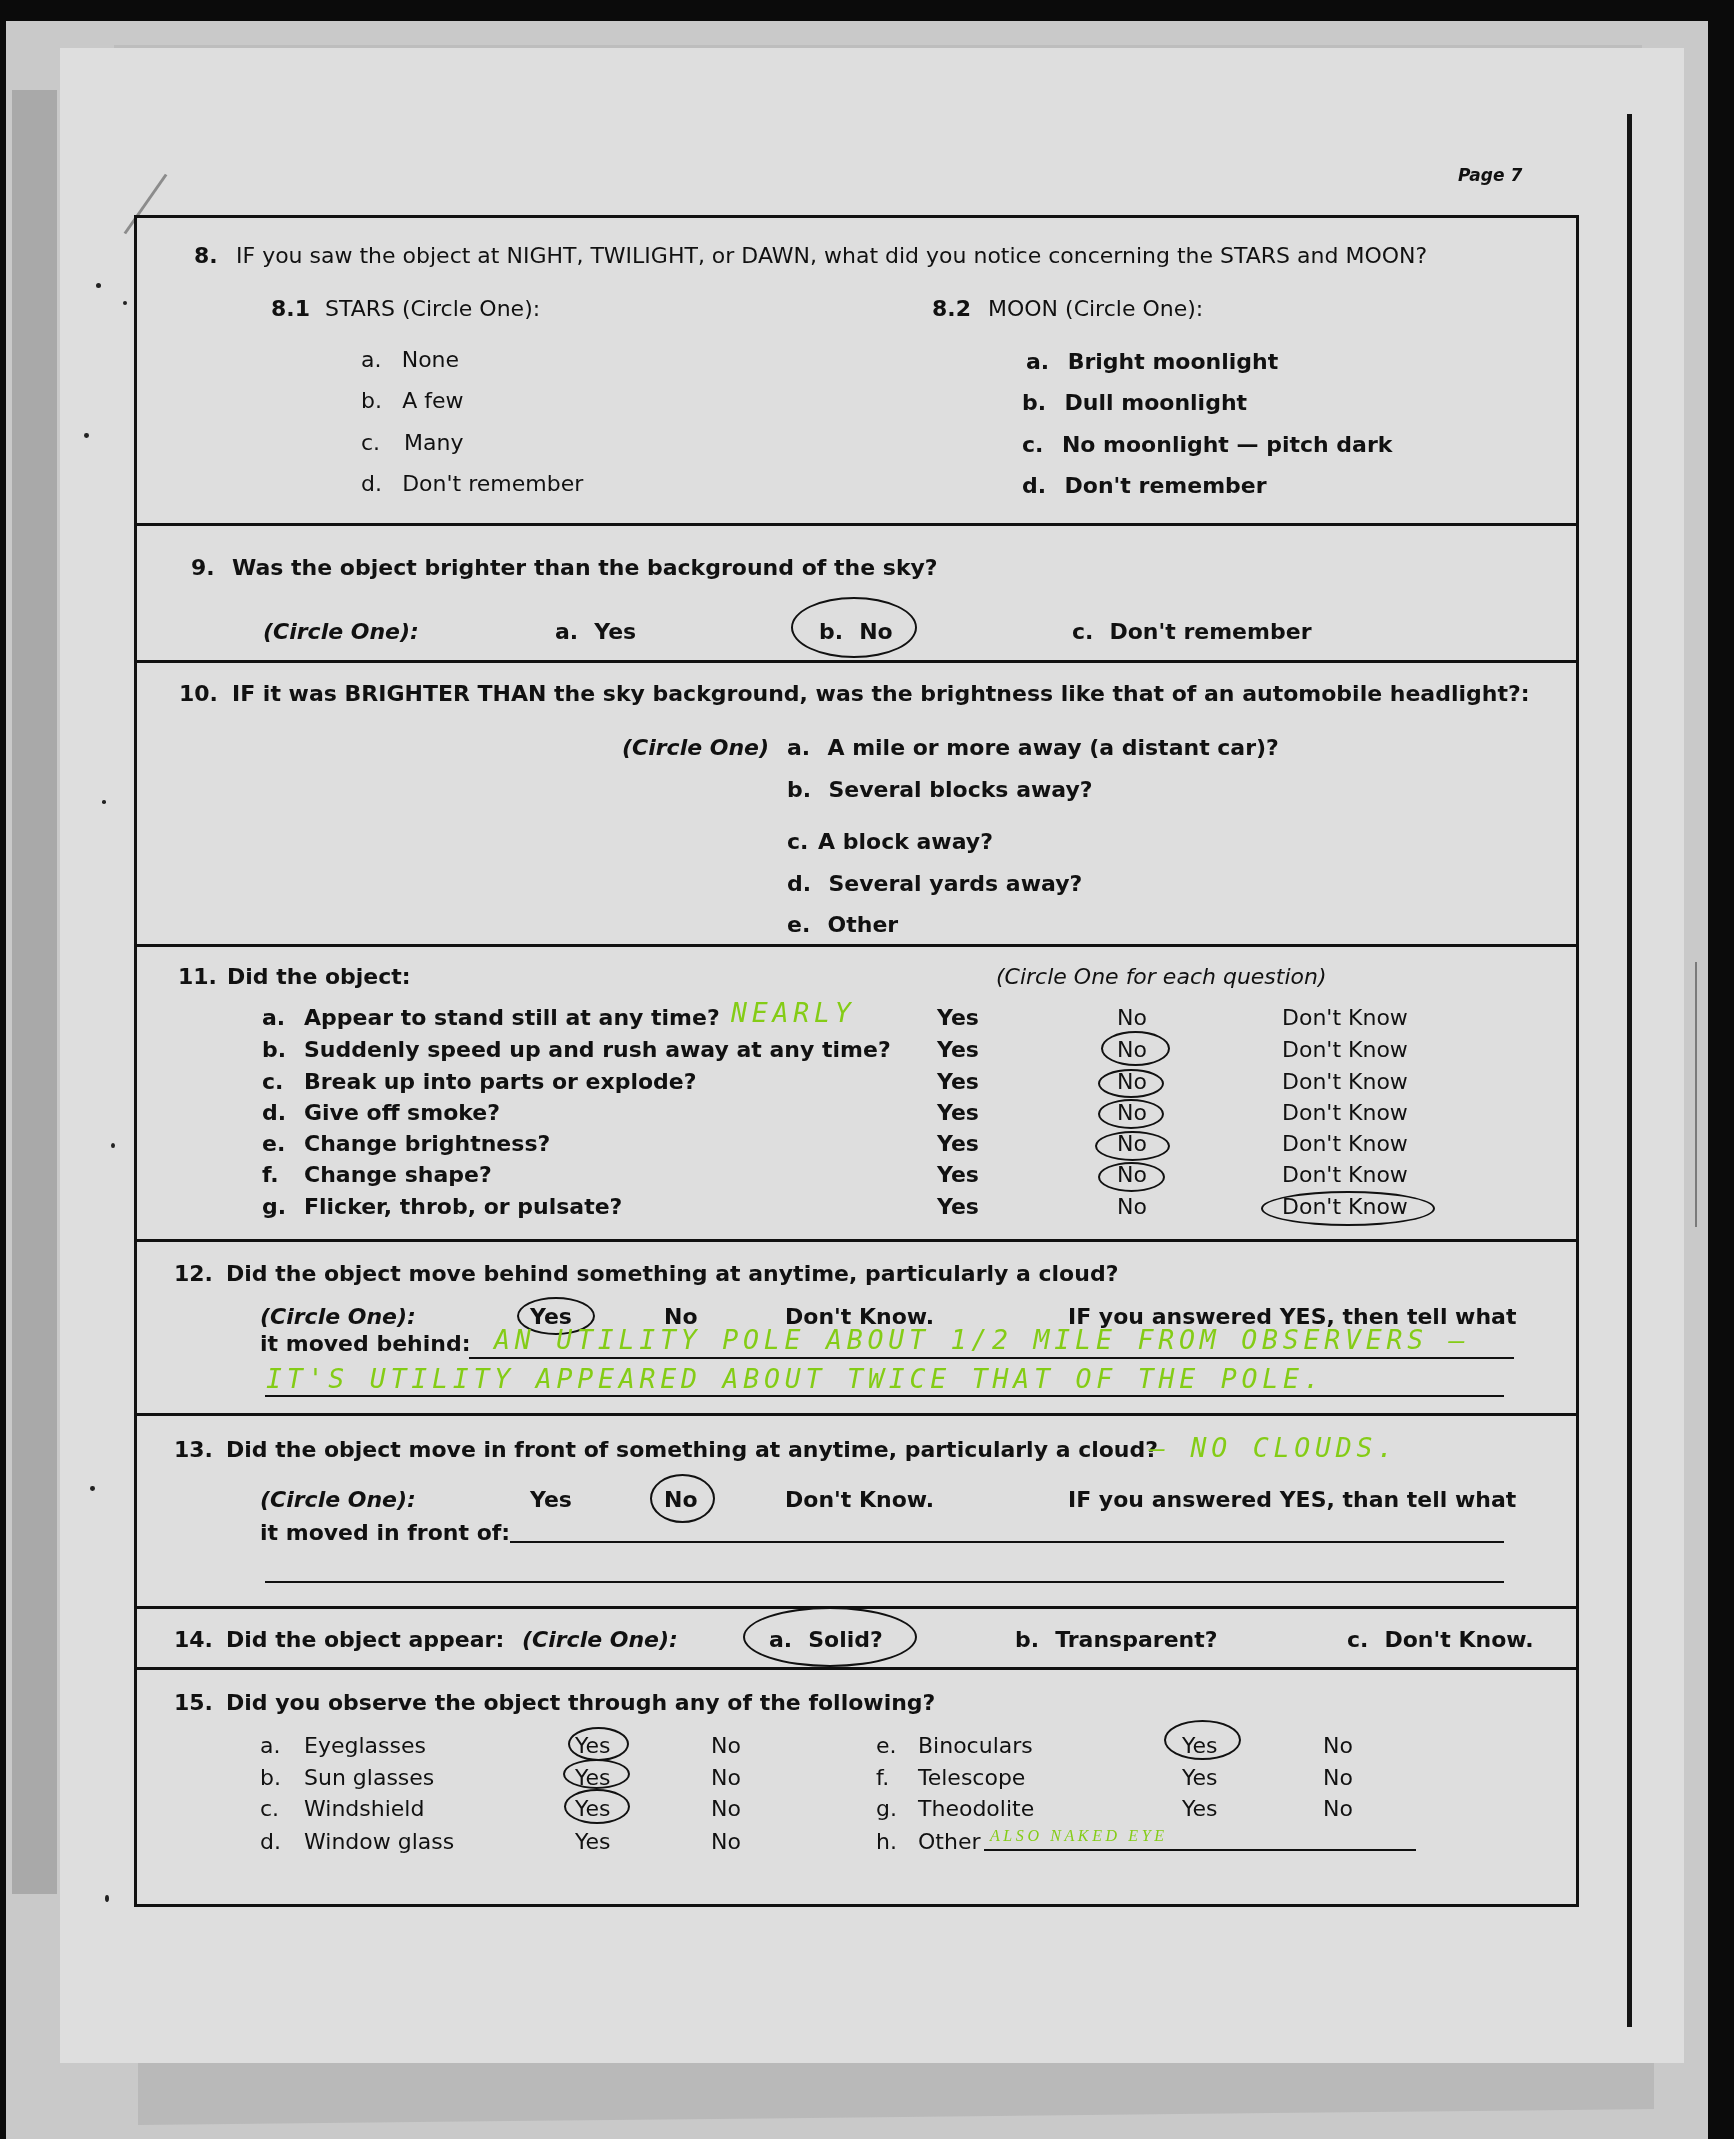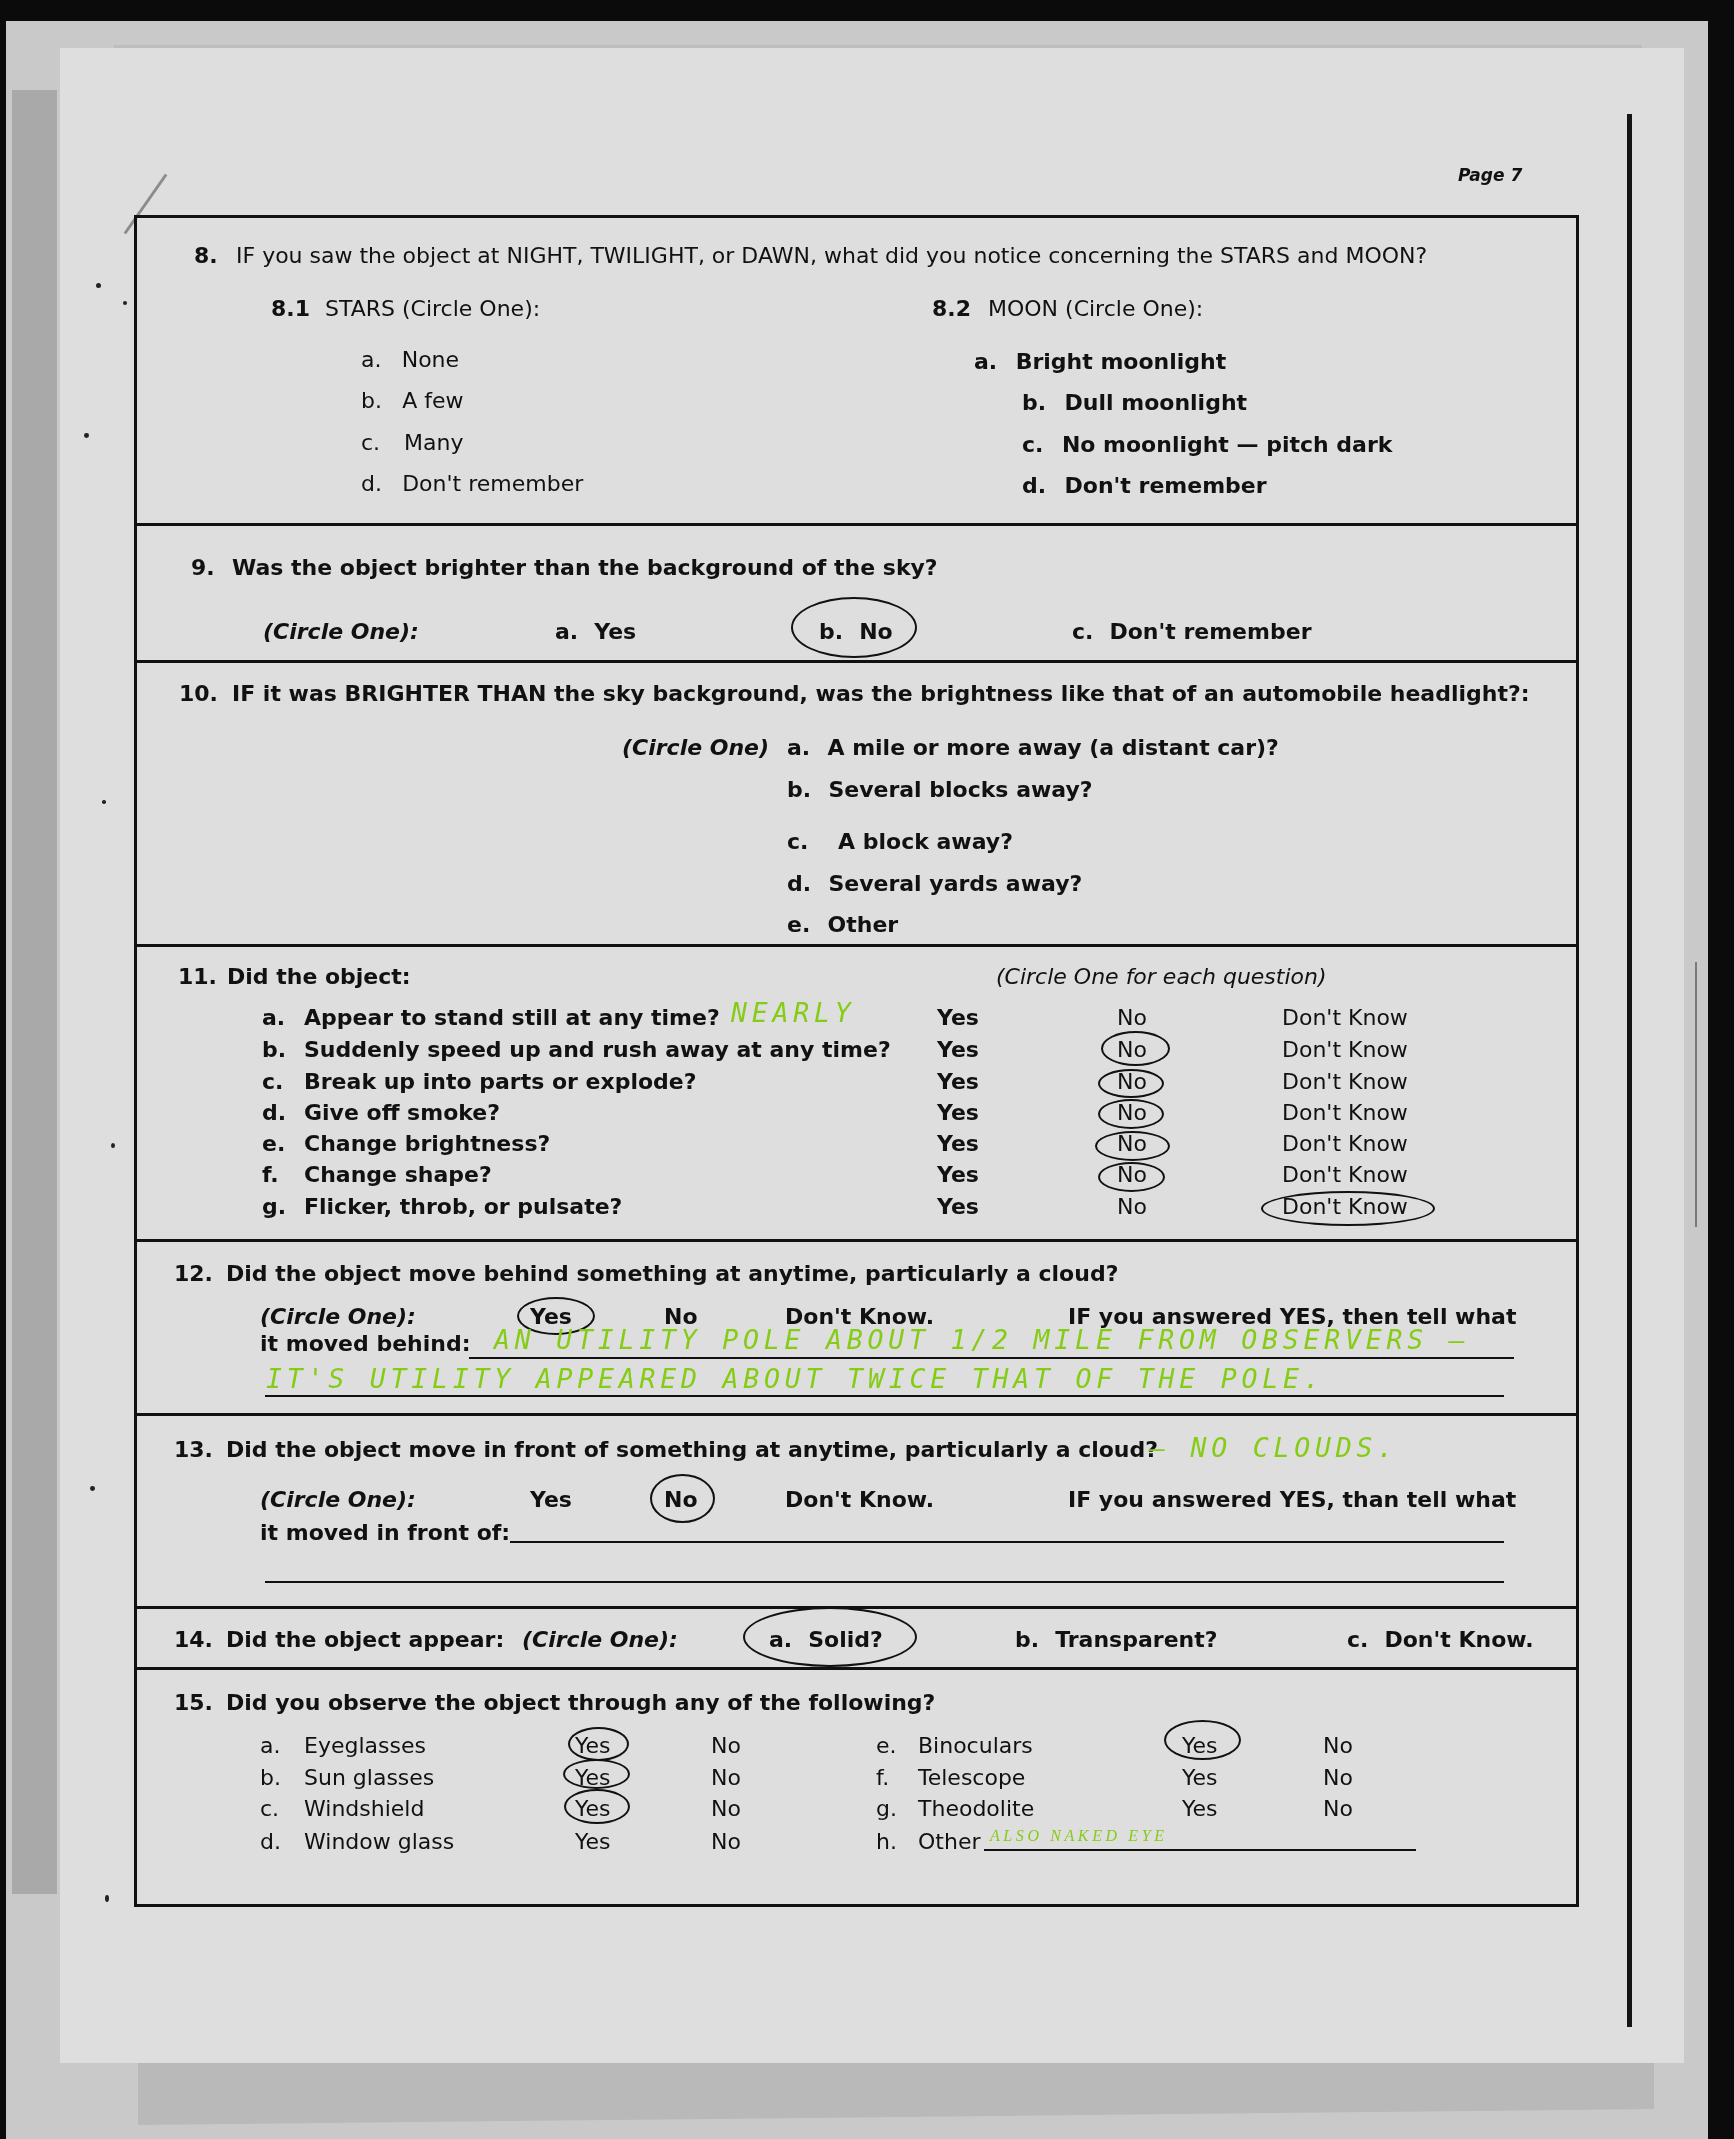--- a/index.html
+++ b/index.html
@@ -88,21 +88,21 @@
   <div>
     <div class="t opt" style="left:361px;top:349px;"><span>a.</span> <span style="margin-left:13.2px">None</span></div>
     <div class="t opt" style="left:361px;top:390px;"><span>b.</span> <span style="margin-left:13.2px">A few</span></div>
     <div class="t opt" style="left:361px;top:432px;"><span>c.</span> <span style="margin-left:17px">Many</span></div>
     <div class="t opt" style="left:361px;top:473px;"><span>d.</span> <span style="margin-left:13.2px">Don't remember</span></div>
   </div>
 
   <div class="t b" style="left:932px;top:298px;">8.2</div>
   <div class="t" style="left:988px;top:298px;">MOON (Circle One):</div>
   <div>
-    <div class="t b opt" style="left:974px;top:351px;"><span>a.</span> <span style="margin-left:10.8px">Bright moonlight</span></div>
+    <div class="t b opt" style="left:1026px;top:351px;"><span>a.</span> <span style="margin-left:10.8px">Bright moonlight</span></div>
     <div class="t b opt" style="left:1022px;top:392px;"><span>b.</span> <span style="margin-left:10.8px">Dull moonlight</span></div>
     <div class="t b opt" style="left:1022px;top:434px;"><span>c.</span> <span style="margin-left:10.8px">No moonlight — pitch dark</span></div>
     <div class="t b opt" style="left:1022px;top:475px;"><span>d.</span> <span style="margin-left:10.8px">Don't remember</span></div>
   </div>
 </section>
 
 <section>
   <div class="t b" style="left:191px;top:557px;">9.</div>
   <div class="t b" style="left:232px;top:557px;">Was the object brighter than the background of the sky?</div>
   <div class="t b i" style="left:263px;top:621px;">(Circle One):</div>
@@ -111,21 +111,21 @@
   <div class="circle" style="left:791px;top:597px;width:126px;height:61px;"></div>
   <div class="t b opt" style="left:1072px;top:621px;"><span>c.</span> <span style="margin-left:8.4px">Don't remember</span></div>
 </section>
 
 <section>
   <div class="t b" style="left:179px;top:683px;">10.</div>
   <div class="t b" style="left:232px;top:683px;">IF it was BRIGHTER THAN the sky background, was the brightness like that of an automobile headlight?:</div>
   <div class="t b i" style="left:622px;top:737px;">(Circle One)</div>
   <div class="t b opt" style="left:787px;top:737px;"><span>a.</span> <span style="margin-left:9.6px">A mile or more away (a distant car)?</span></div>
   <div class="t b opt" style="left:787px;top:779px;"><span>b.</span> <span style="margin-left:9.6px">Several blocks away?</span></div>
-  <div class="t b opt" style="left:787px;top:831px;"><span>c.</span> <span style="margin-left:22px">A block away?</span></div>
+  <div class="t b opt" style="left:787px;top:831px;"><span>c.</span> <span style="margin-left:2px">A block away?</span></div>
   <div class="t b opt" style="left:787px;top:873px;"><span>d.</span> <span style="margin-left:9.6px">Several yards away?</span></div>
   <div class="t b opt" style="left:787px;top:914px;"><span>e.</span> <span style="margin-left:9.6px">Other</span></div>
 </section>
 
 <section>
   <div class="t b" style="left:178px;top:966px;">11.</div>
   <div class="t b" style="left:227px;top:966px;">Did the object:</div>
   <div class="t i" style="left:996px;top:966px;">(Circle One for each question)</div>
 
   <div>

